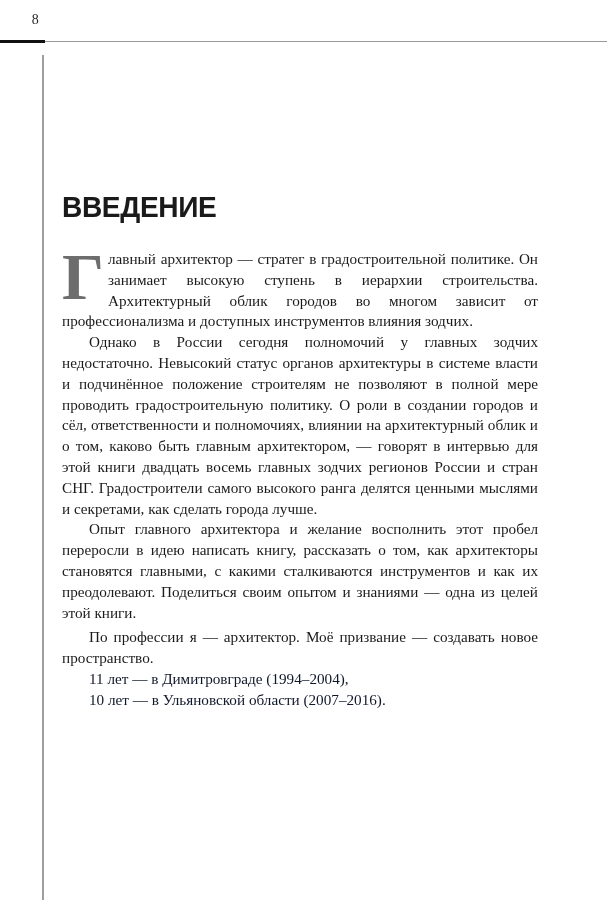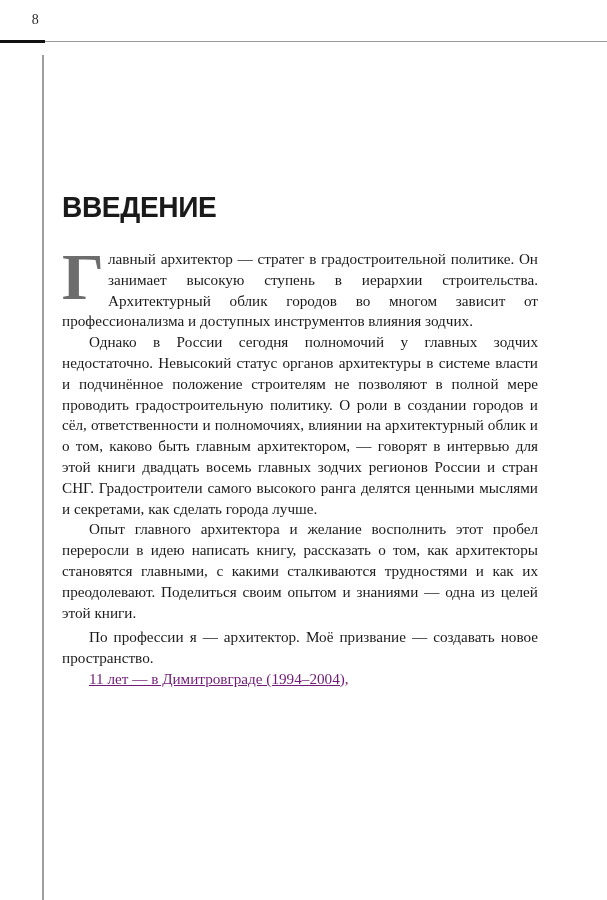--- a/index.html
+++ b/index.html
@@ -128,22 +128,21 @@
   p.gap-before {
     margin-top: 4px;
   }
 
   .list-line {
     margin: 0;
     font-size: 15.2px;
     line-height: 20.8px;
     text-align: left;
     text-indent: 27px;
-    color: #701a75;
-    text-decoration: underline;
+    color: #0f172a;
   }
 </style>
 </head>
 <body>
 
 <div class="page">
 
   <div class="folio-block">
     <div class="folio">8</div>
     <div class="folio-rule"></div>
@@ -156,22 +155,23 @@
 
     <h1 class="chapter-title">ВВЕДЕНИЕ</h1>
 
     <div class="body-text">
 
       <p class="dropcap-para"><span class="dropcap">Г</span><span>лавный архитектор — стратег в градостроительной политике. Он занимает высокую ступень в иерархии строительства. Архитектурный облик городов во многом зависит от профессионализма и доступных инструментов влияния зодчих.</span></p>
 
       <p>Однако в России сегодня полномочий у главных зодчих недостаточно. Невысокий статус органов архитектуры в системе власти и подчинённое положение строителям не позволяют в полной мере проводить градостроительную политику. О роли в создании городов и сёл, ответственности и полномочиях, влиянии на архитектурный облик и о том, каково быть главным архитектором, — говорят в интервью для этой книги двадцать восемь главных зодчих регионов России и стран СНГ. Градостроители самого высокого ранга делятся ценными мыслями и секретами, как сделать города лучше.</p>
 
 
-      <p>Опыт главного архитектора и желание восполнить этот пробел переросли в идею написать книгу, рассказать о том, как архитекторы становятся главными, с какими сталкиваются трудностями и как их преодолевают. Поделиться своим опытом и знаниями — одна из целей этой книги.</p>
+      <p>Опыт главного архитектора и желание восполнить этот пробел переросли в идею написать книгу, рассказать о том, как архитекторы становятся главными, с какими сталкиваются инструментов и как их преодолевают. Поделиться своим опытом и знаниями — одна из целей этой книги.</p>
 
       <p class="gap-before">По профессии я — архитектор. Моё призвание — создавать новое пространство.</p>
 
 
       <div class="list-line">11 лет — в Димитровграде (1994–2004),</div>
+      <div class="list-line">10 лет — в Ульяновской области (2007–2016).</div>
 
     </div>
   </div>
 </div>
 
 </body></html>

